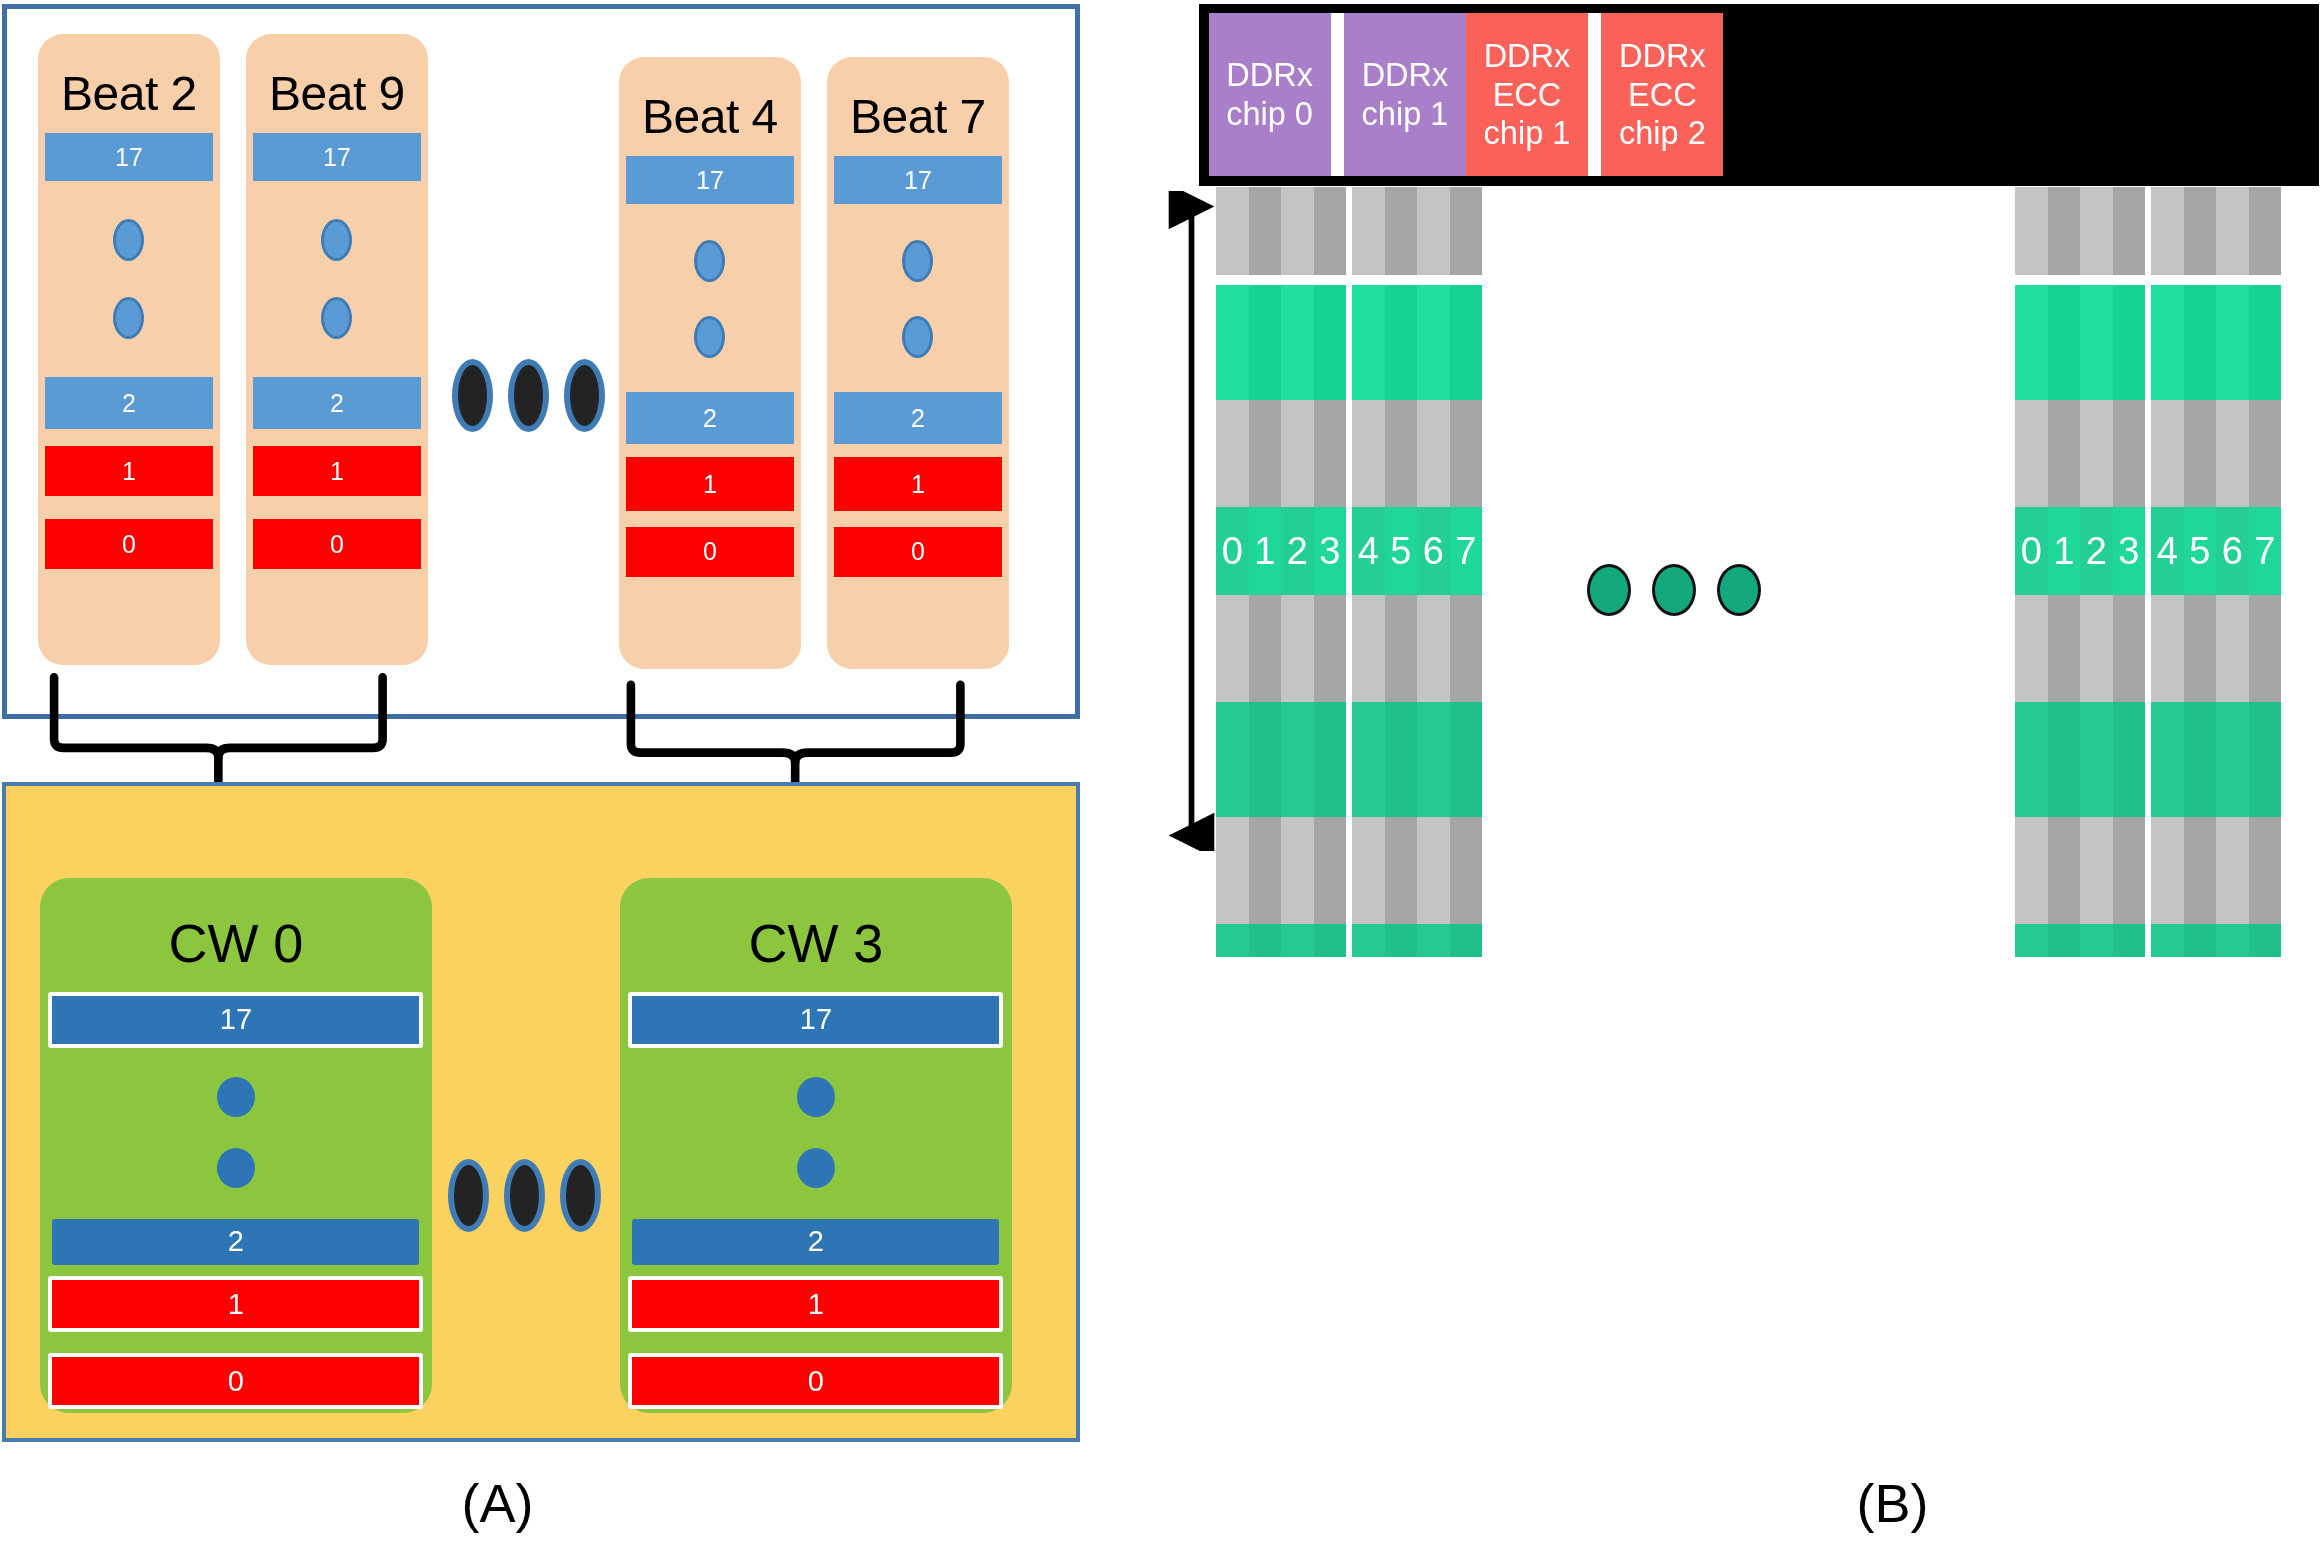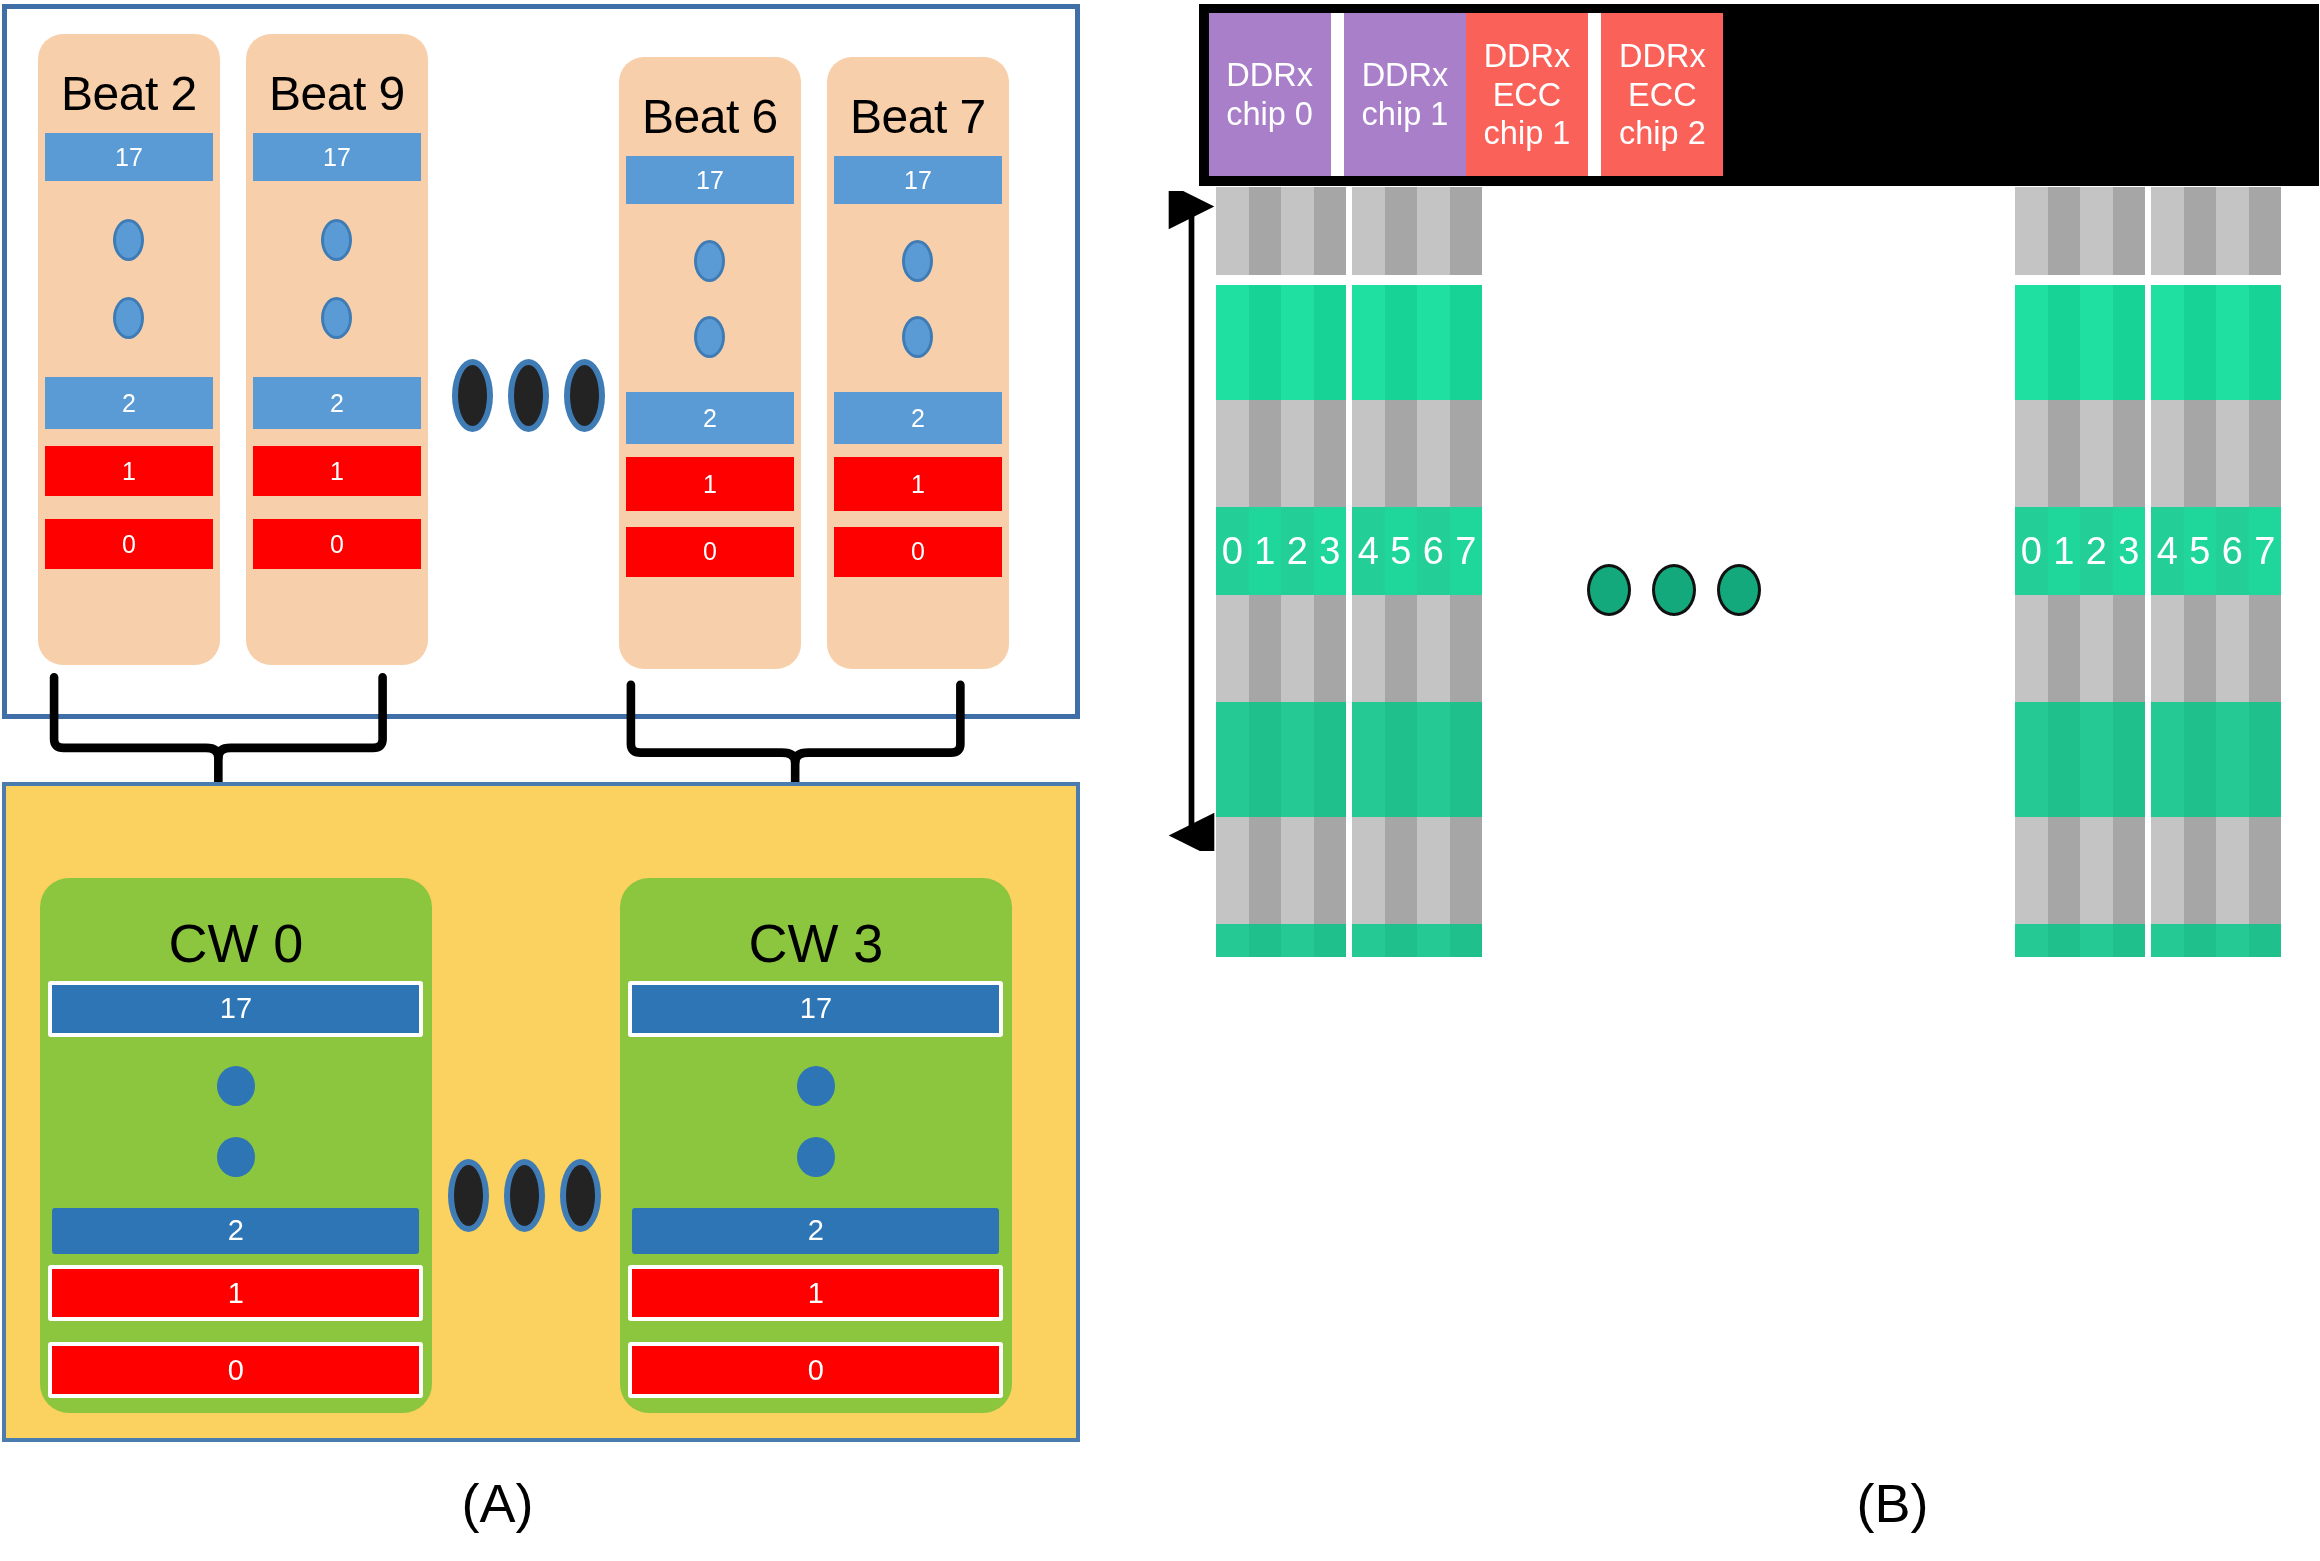--- a/index.html
+++ b/index.html
@@ -48,21 +48,21 @@
   .ell-black{
     width:29px;height:61px;border-radius:50%;
     background:#232323;border:6.7px solid #3f7cb5;
   }
 
   
   .cw-box{
     background:#8cc63e;border-radius:29px;
     display:flex;flex-direction:column;align-items:center;
   }
-  .cw-title{font-size:54px;color:#000;margin-top:38px;margin-bottom:7px;line-height:1;}
+  .cw-title{font-size:54px;color:#000;margin-top:38px;margin-bottom:18px;line-height:1;}
   .cwbar{
     color:#fff;text-align:center;font-size:29px;line-height:1;
     display:flex;align-items:center;justify-content:center;border-radius:2.9px;
   }
   .cwbar.out{border:4.8px solid #ffffff;}
   .cwbar-blue{background:#2e75b6;}
   .cwbar-red{background:#ff0000;}
   .cw-dot{width:38px;height:40px;border-radius:50%;background:#2e75b6;}
 
   
@@ -152,21 +152,21 @@
       <div class="bar bar-red" style="width:168px;height:50px;margin-top:23px;">0</div>
     </div>
 
     <div class="abs ell-group" style="left:445px;top:350px;">
       <span class="ell-black"></span>
       <span class="ell-black"></span>
       <span class="ell-black"></span>
     </div>
 
     <div class="abs beat-col" style="left:612px;top:48px;width:182px;height:612px;">
-      <div class="beat-title">Beat 6</div>
+      <div class="beat-title">Beat 4</div>
       <div class="bar bar-blue" style="width:168px;height:48px;margin-top:1.9px;">17</div>
       <div class="dot-blue" style="margin-top:36px;"></div>
       <div class="dot-blue" style="margin-top:34px;"></div>
       <div class="bar bar-blue" style="width:168px;height:52px;margin-top:34px;">2</div>
       <div class="bar bar-red" style="width:168px;height:54px;margin-top:13.4px;">1</div>
       <div class="bar bar-red" style="width:168px;height:50px;margin-top:15.3px;">0</div>
     </div>
 
     <div class="abs beat-col" style="left:820px;top:48px;width:182px;height:612px;">
       <div class="beat-title">Beat 7</div>

